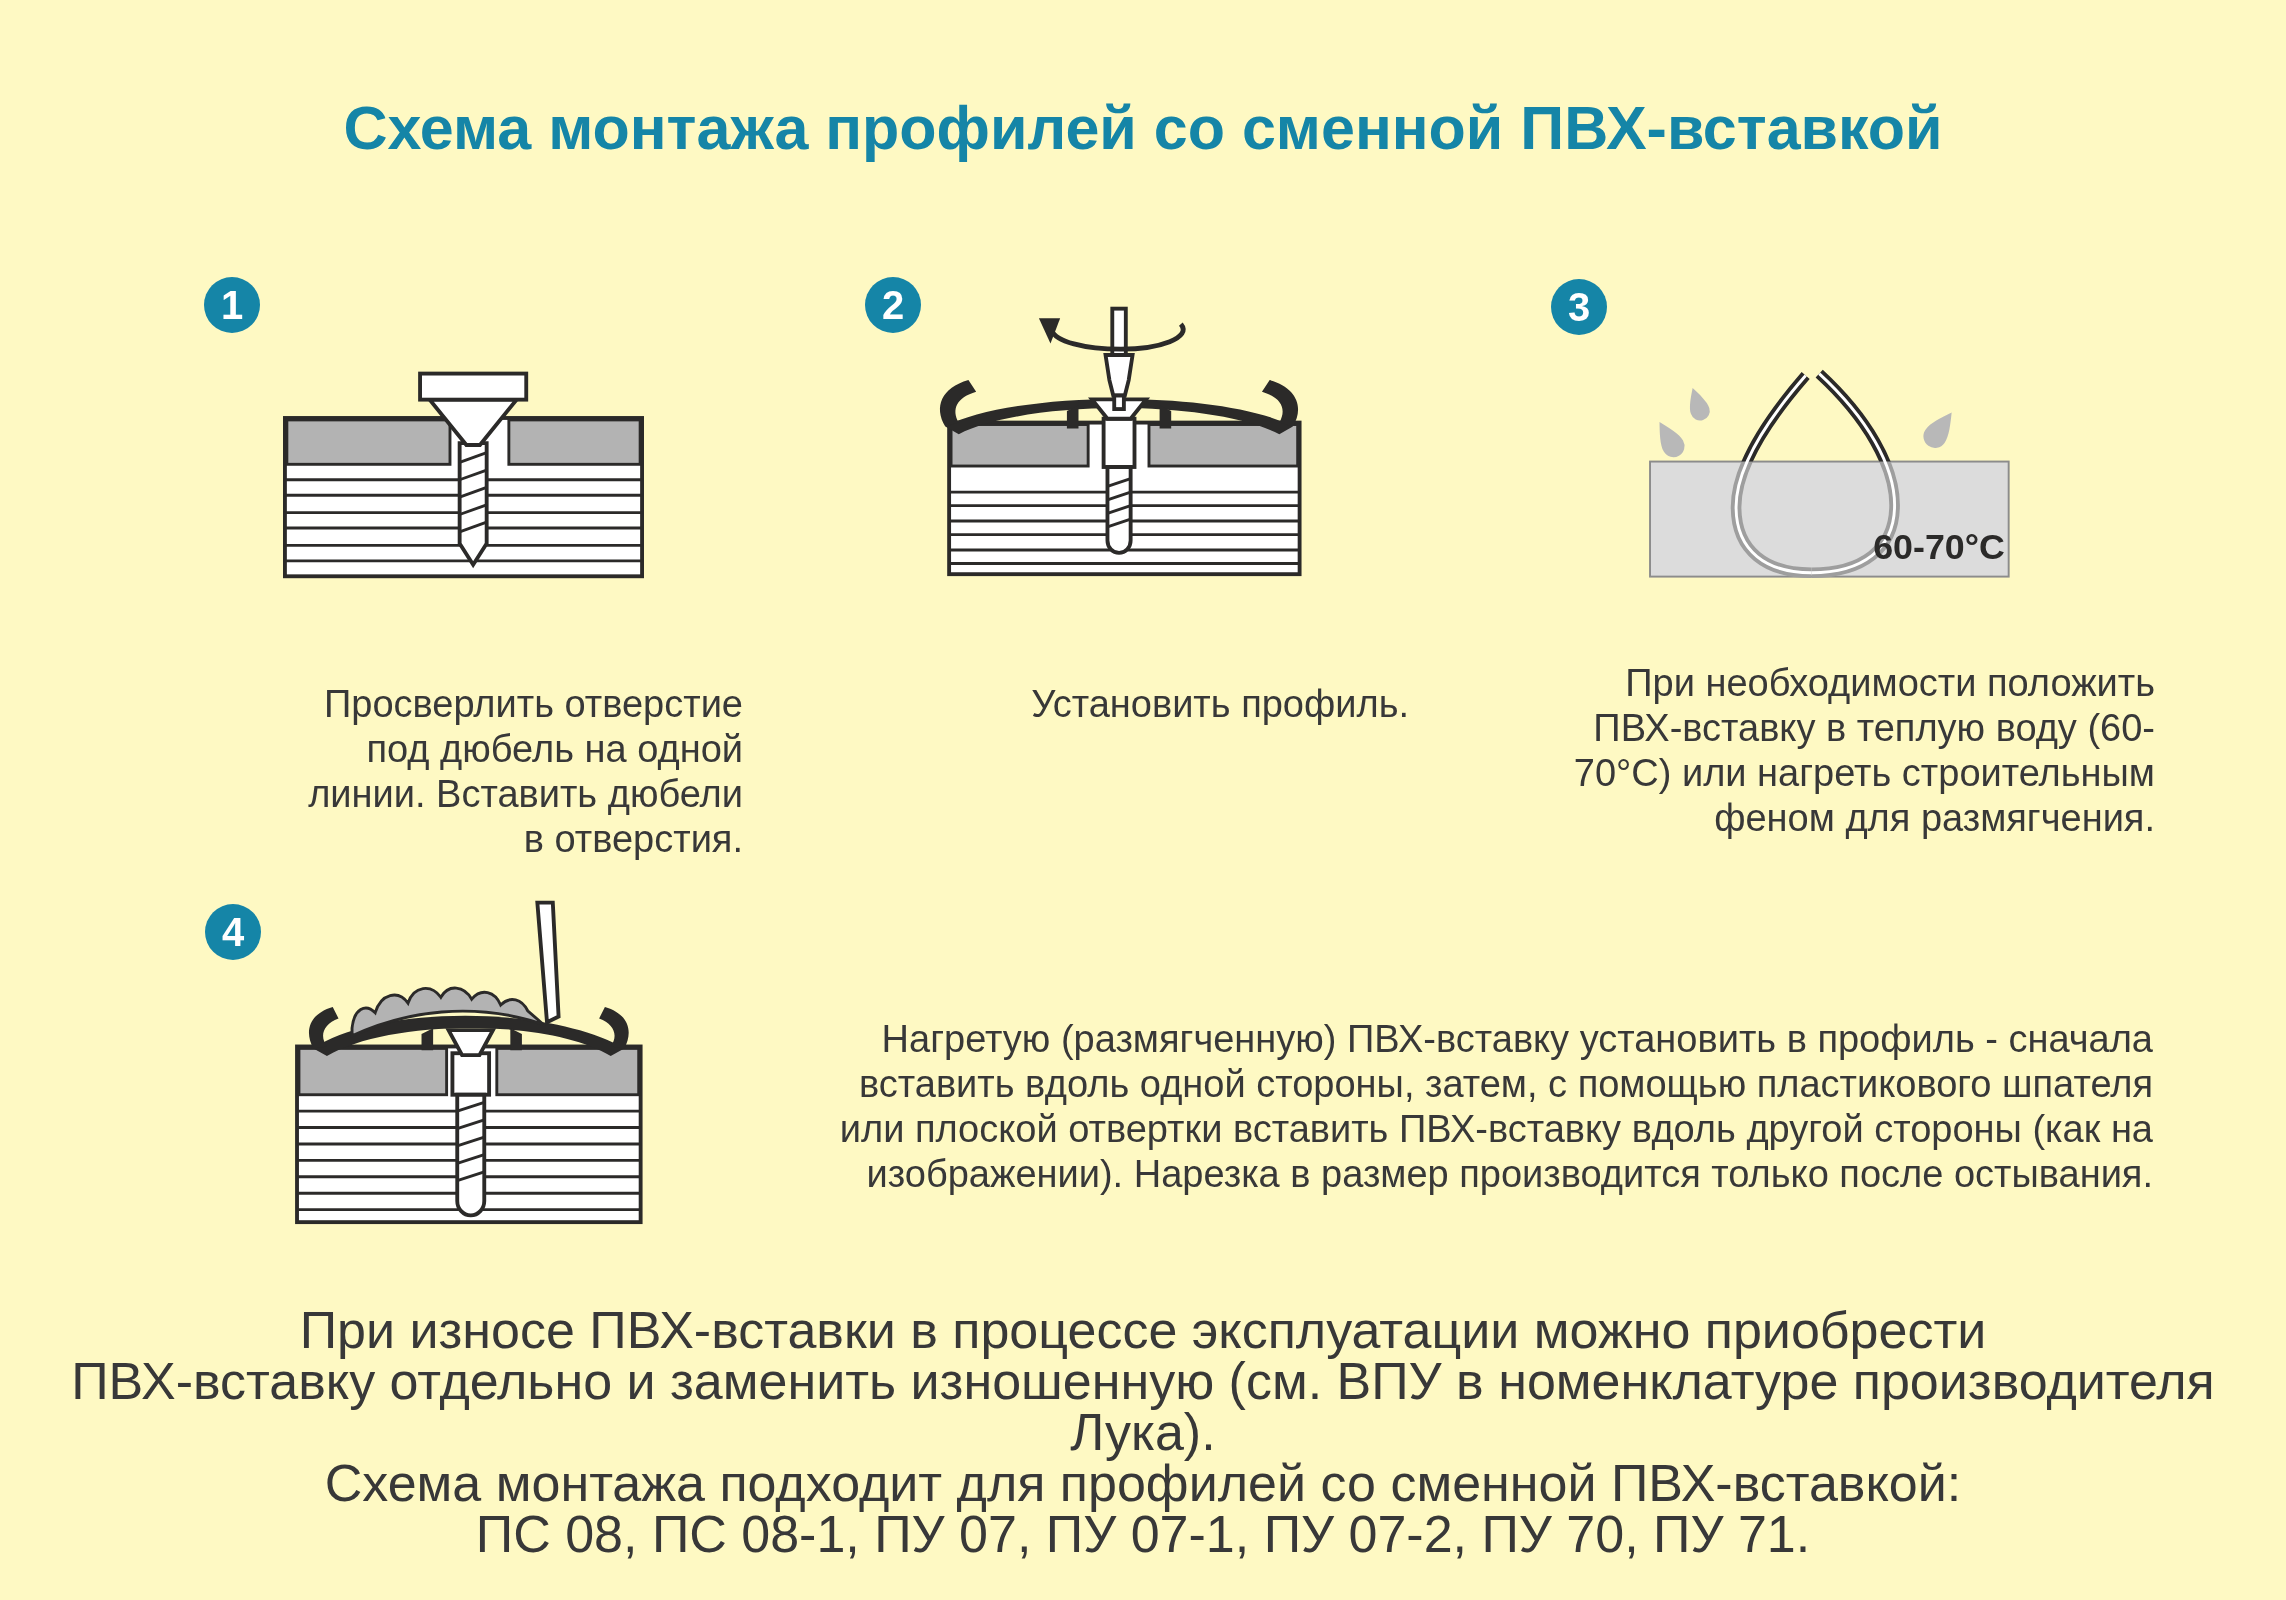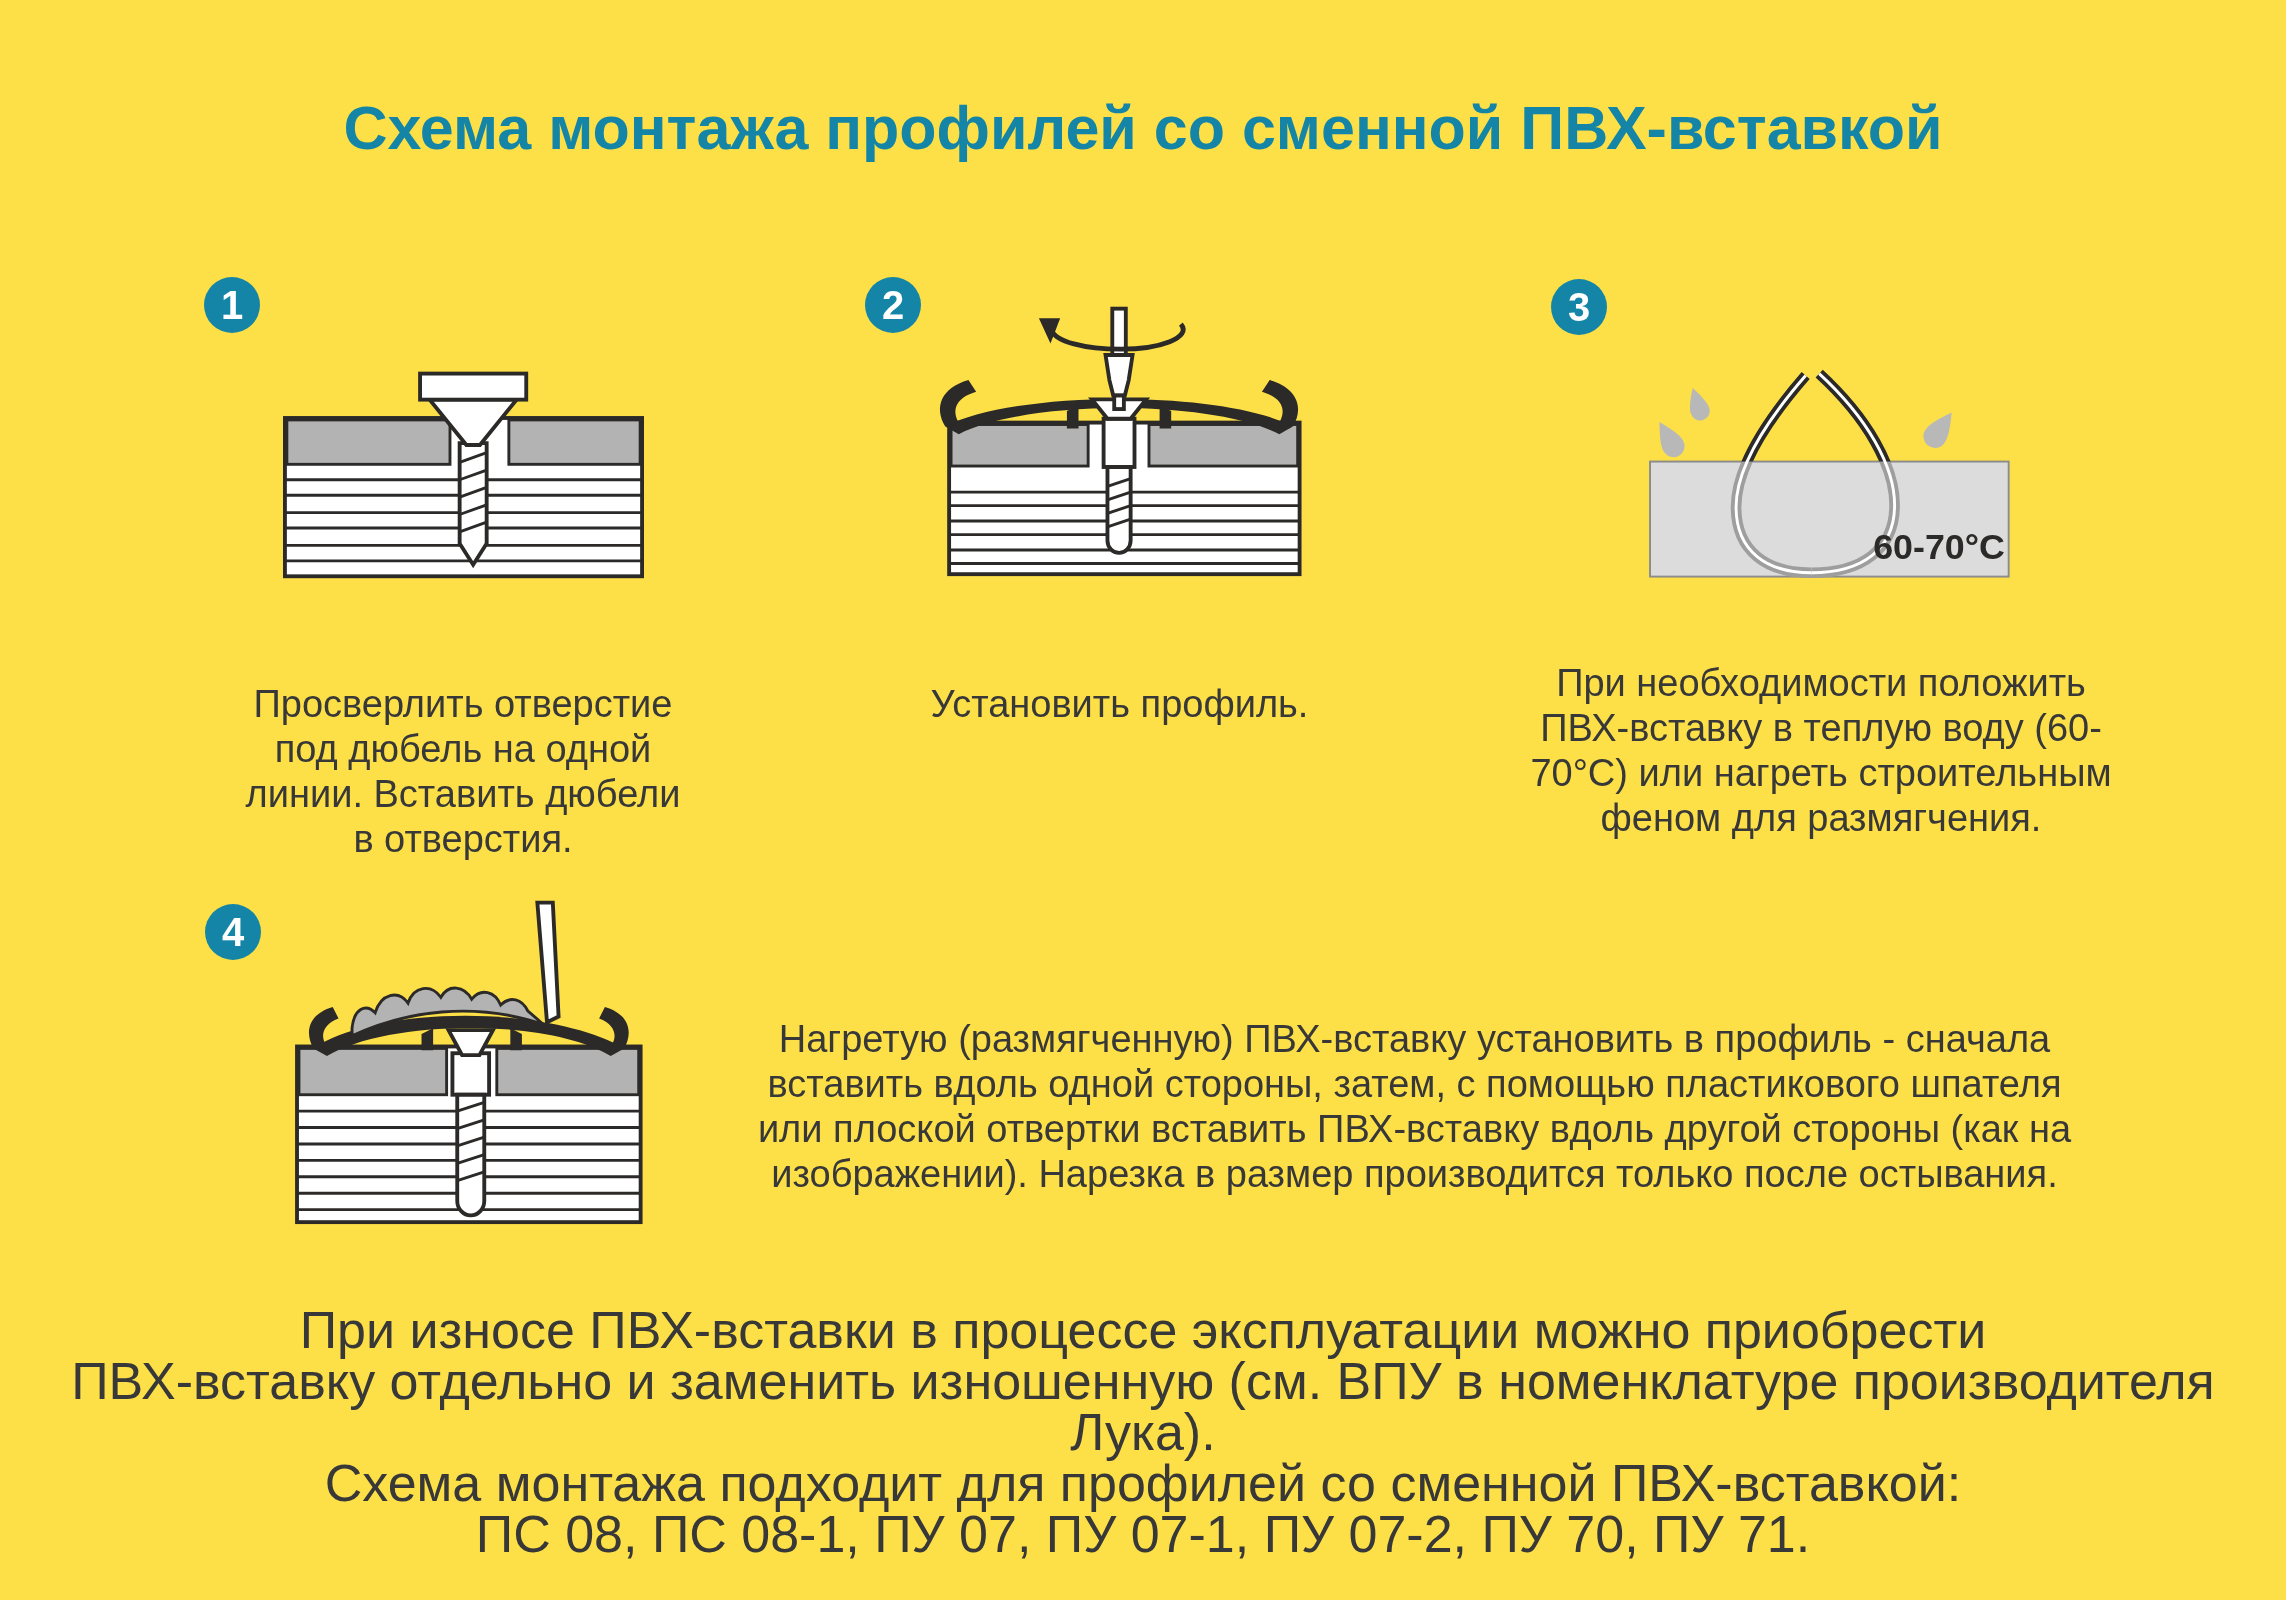--- a/index.html
+++ b/index.html
@@ -1,37 +1,37 @@
 <!DOCTYPE html>
 <html><head>
 <meta charset="utf-8">
 <style>
   html,body{margin:0;padding:0;background:#ffffff;}
   .page{
     position:relative;
     width:2286px;height:1601px;
-    background:#fde047;
+    background:#fef9c3;
     font-family:"Liberation Sans", sans-serif;
     overflow:hidden;
   }
   .title{
     position:absolute;top:93px;left:0;width:100%;
     text-align:center;
     font-size:61px;font-weight:bold;color:#1585a7;
   }
   .badge{
     position:absolute;width:56px;height:56px;border-radius:50%;
     background:#1585a7;color:#ffffff;
     font-size:40px;font-weight:bold;
     display:flex;align-items:center;justify-content:center;
   }
   .caption{
     position:absolute;
     color:#383838;font-size:38px;line-height:45px;
-    text-align:center;white-space:pre-line;
+    text-align:right;white-space:pre-line;
   }
   .footer{
     position:absolute;top:1305px;left:0;width:100%;
     color:#383838;font-size:52px;line-height:51px;
     text-align:center;white-space:pre-line;
   }
   .ill{position:absolute;}
   svg .outline{stroke:#2b2a29;stroke-width:4;fill:#ffffff;}
   svg .dark{fill:#2b2a29;stroke:none;}
   svg .gray{fill:#b3b3b3;stroke:#2b2a29;stroke-width:3;}

